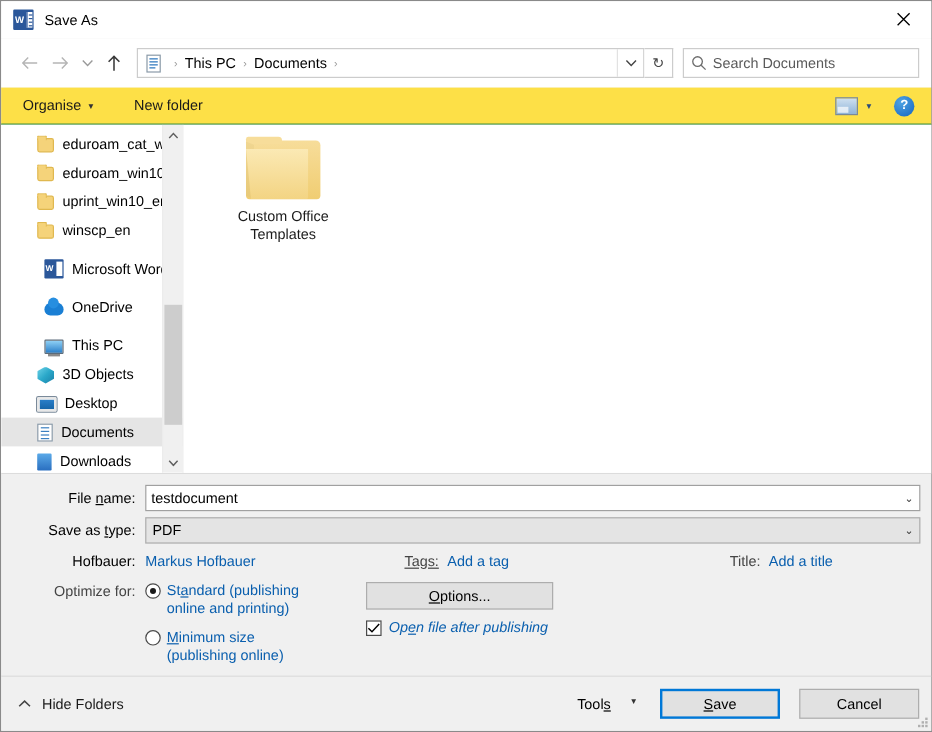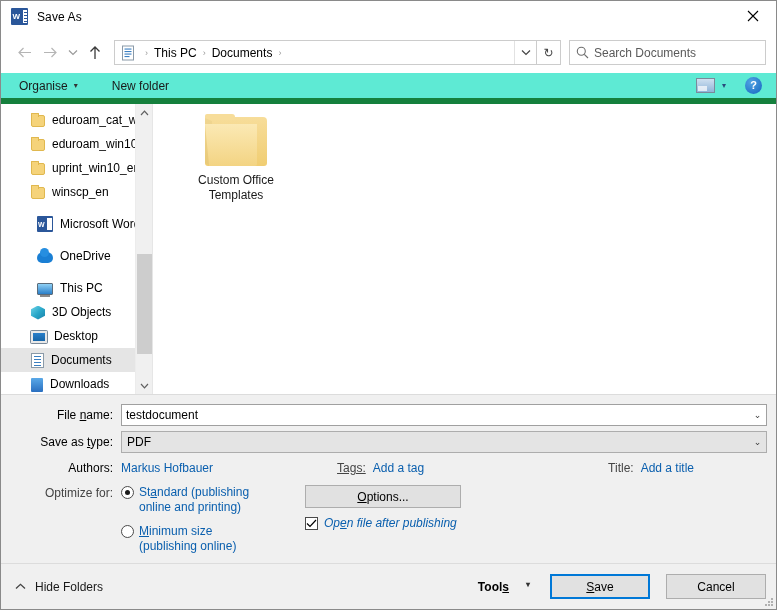--- a/index.html
+++ b/index.html
@@ -143,22 +143,22 @@
     font-family: "Liberation Sans", sans-serif;
     font-size: 12px; color: #000;
     background: transparent;
     padding: 0; min-width: 0;
   }
   .search-input::placeholder { color: #5a5a5a; opacity: 1; }
 
   
   .toolbar {
     height: 31px;
-    background: #5eead4;
-    border-bottom: 6px solid #15803d;
+    background: #fde047;
+    border-bottom: 1px solid #15803d;
     display: flex; align-items: center;
     padding: 0 12px;
     flex: 0 0 auto;
   }
   .tb-item {
     font-size: 12px; color: #1a1a1a;
     padding: 3px 6px;
     display: flex; align-items: center; gap: 6px;
   }
   .tb-caret { font-size: 8px; color: #333; }
@@ -477,21 +477,20 @@
   }
   .hf-chev { color: #555; font-size: 9px; }
   .footer-right {
     margin-left: auto;
     display: flex; align-items: center;
   }
   .tools-btn {
     display: flex; align-items: flex-start;
     font-size: 12px; color: #000;
     padding-right: 4px;
-    font-weight: bold;
   }
   .tools-caret { font-size: 8px; color: #333; margin-left: 17px; }
   .btn {
     height: 25px; width: 100px;
     border: 1px solid #adadad;
     background: #e1e1e1;
     font-family: "Liberation Sans", sans-serif;
     font-size: 12px; color: #000;
     display: flex; align-items: center; justify-content: center;
     margin-left: 16px;
@@ -701,21 +700,21 @@
 
     <div class="row">
       <span class="row-label"><span>Save as </span><u class="acc">t</u><span>ype:</span></span>
       <div class="combo disabled">
         <span class="ctext">PDF</span>
         <span class="carrow">⌄</span>
       </div>
     </div>
 
     <div class="meta-row">
-      <span class="row-label" style="width:120px;">Authors:</span>
+      <span class="row-label" style="width:120px;">Hofbauer:</span>
       <span class="meta-link" style="margin-left:0;">Markus Hofbauer</span>
       <span class="meta-label" style="margin-left:124px;text-decoration:underline;">Tags:</span>
       <span class="meta-link">Add a tag</span>
       <span class="meta-label" style="margin-left:184px;">Title:</span>
       <span class="meta-link">Add a title</span>
     </div>
 
     <div class="opt-wrap">
       <div class="opt-left">
         <span class="opt-label">Optimize for:</span>

